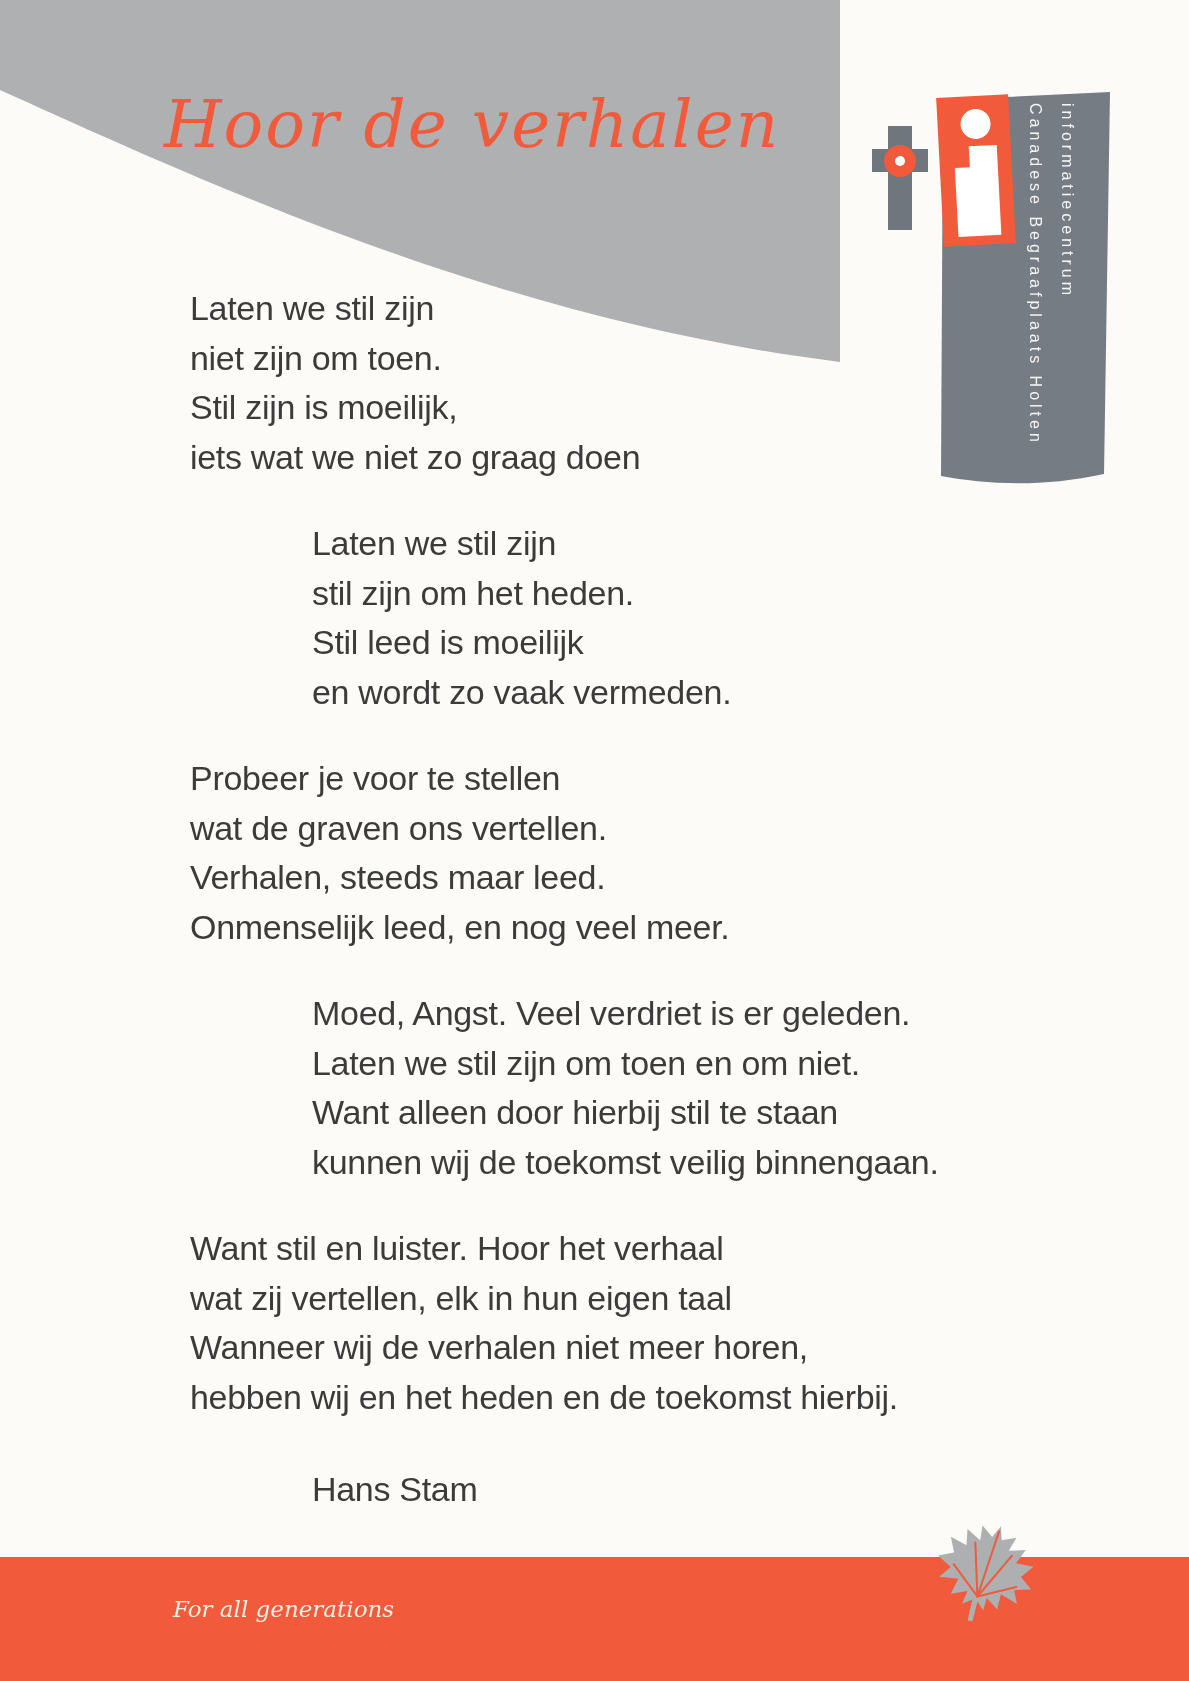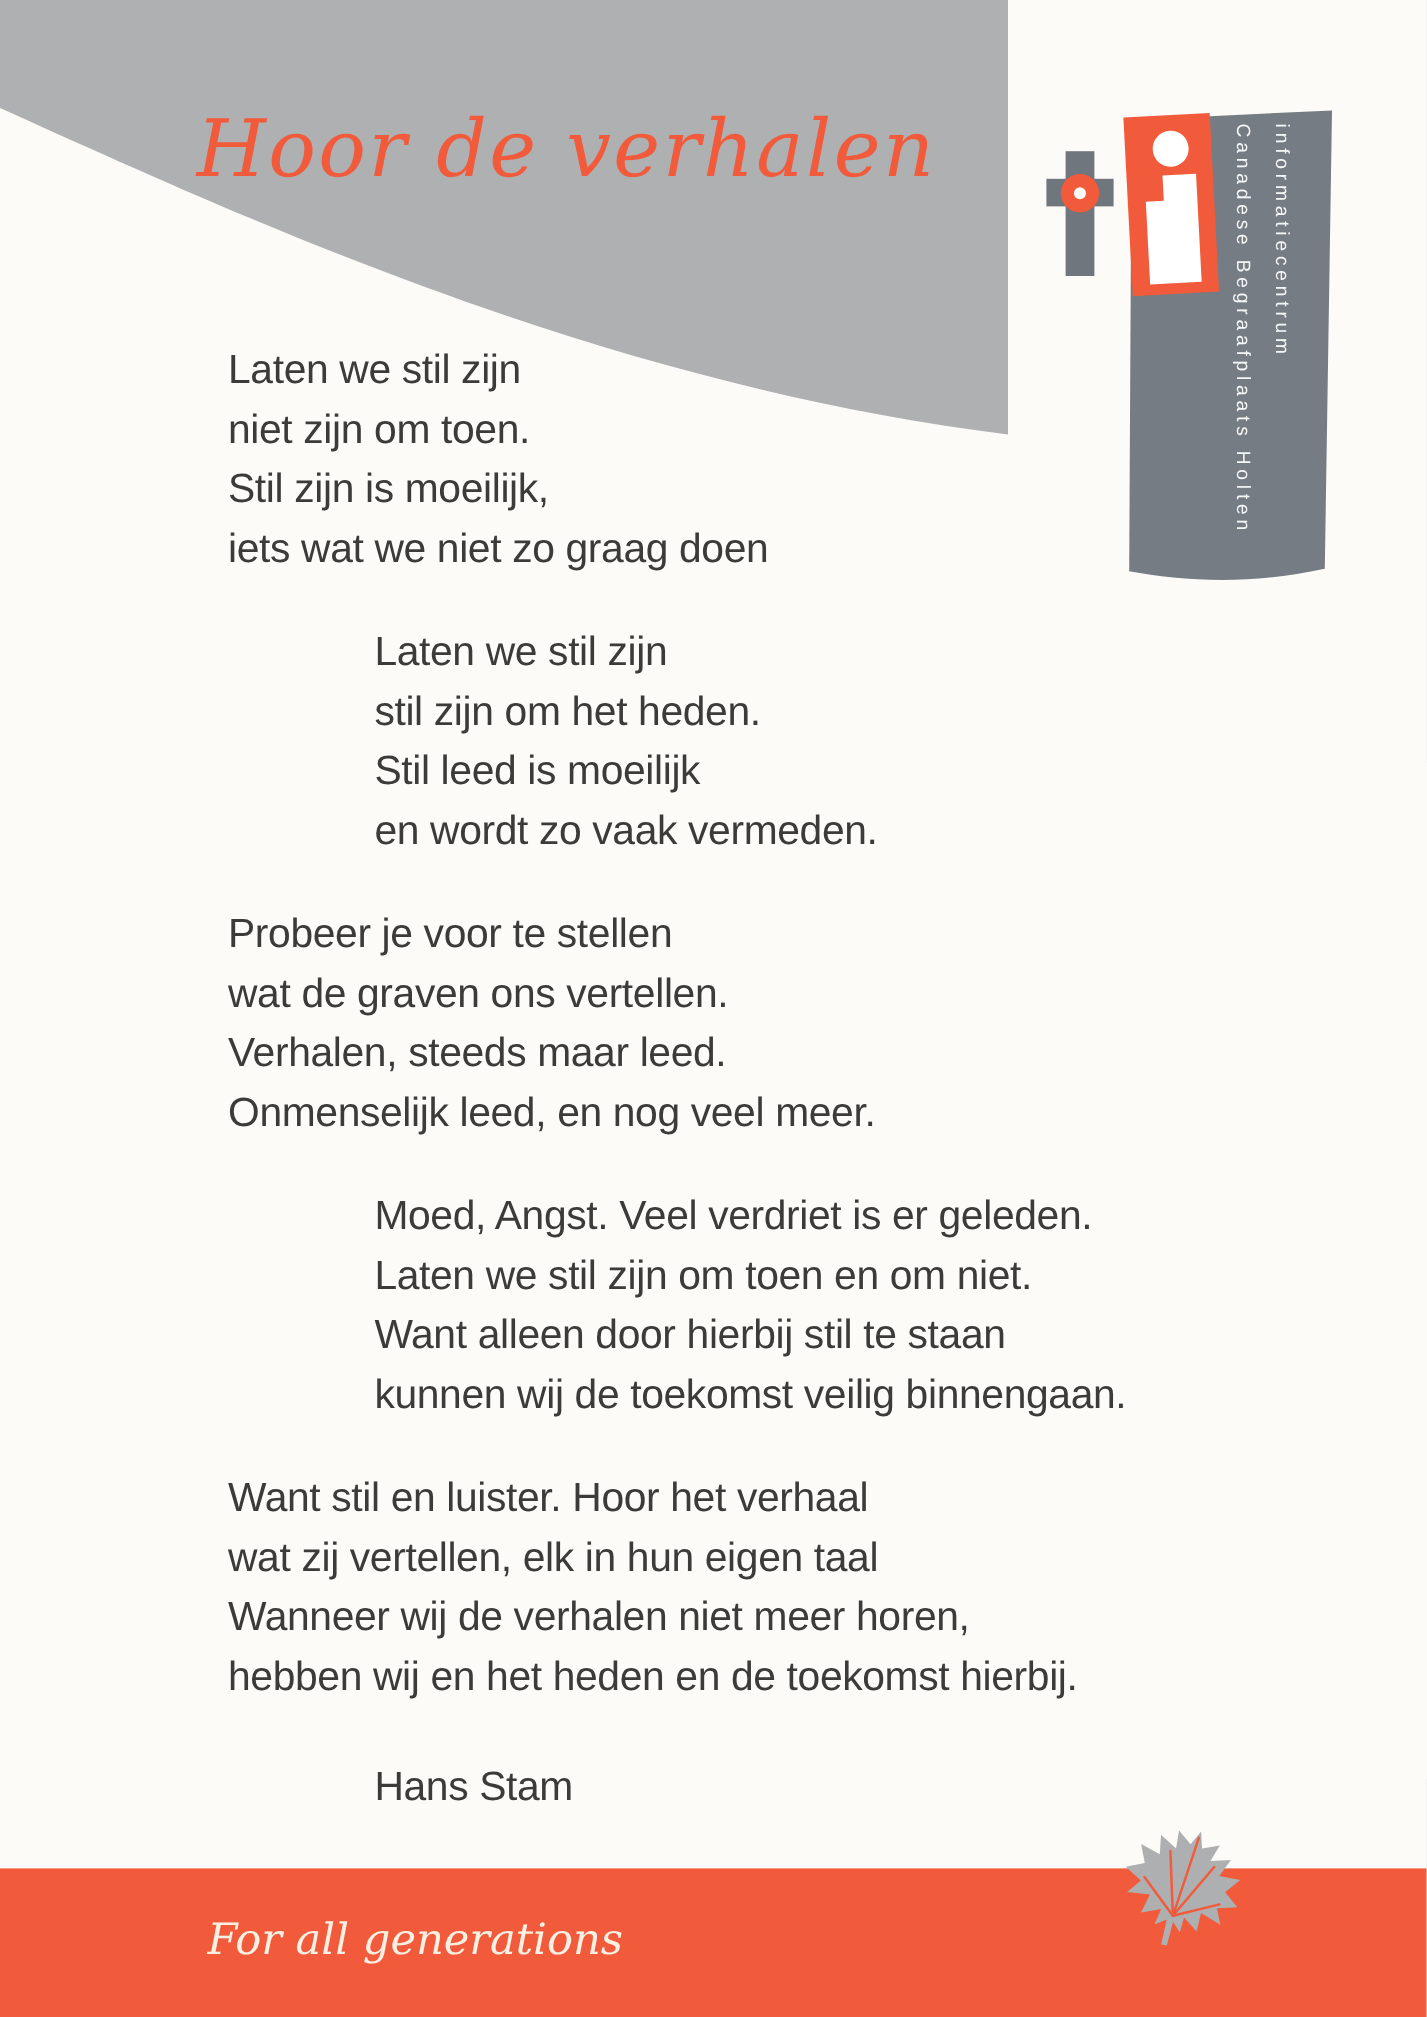--- a/index.html
+++ b/index.html
@@ -57,21 +57,21 @@
   .poem-author{margin-top:43px;margin-left:122px;}
   
   .footer-band{
     left:0;top:1557px;width:1189px;height:124px;
     background:#F15B3B;
   }
   .footer-slogan{
     left:173px;top:1596px;
     font-family:"DejaVu Serif", serif;
     font-style:italic;
-    font-size:36px;
+    font-size:23px;
     color:#F8F0E3;
     white-space:nowrap;
   }
   .leaf-svg{
     left:929px;top:1516px;
     transform:rotate(20deg);
     transform-origin:50% 50%;
   }
 </style>
 </head>

